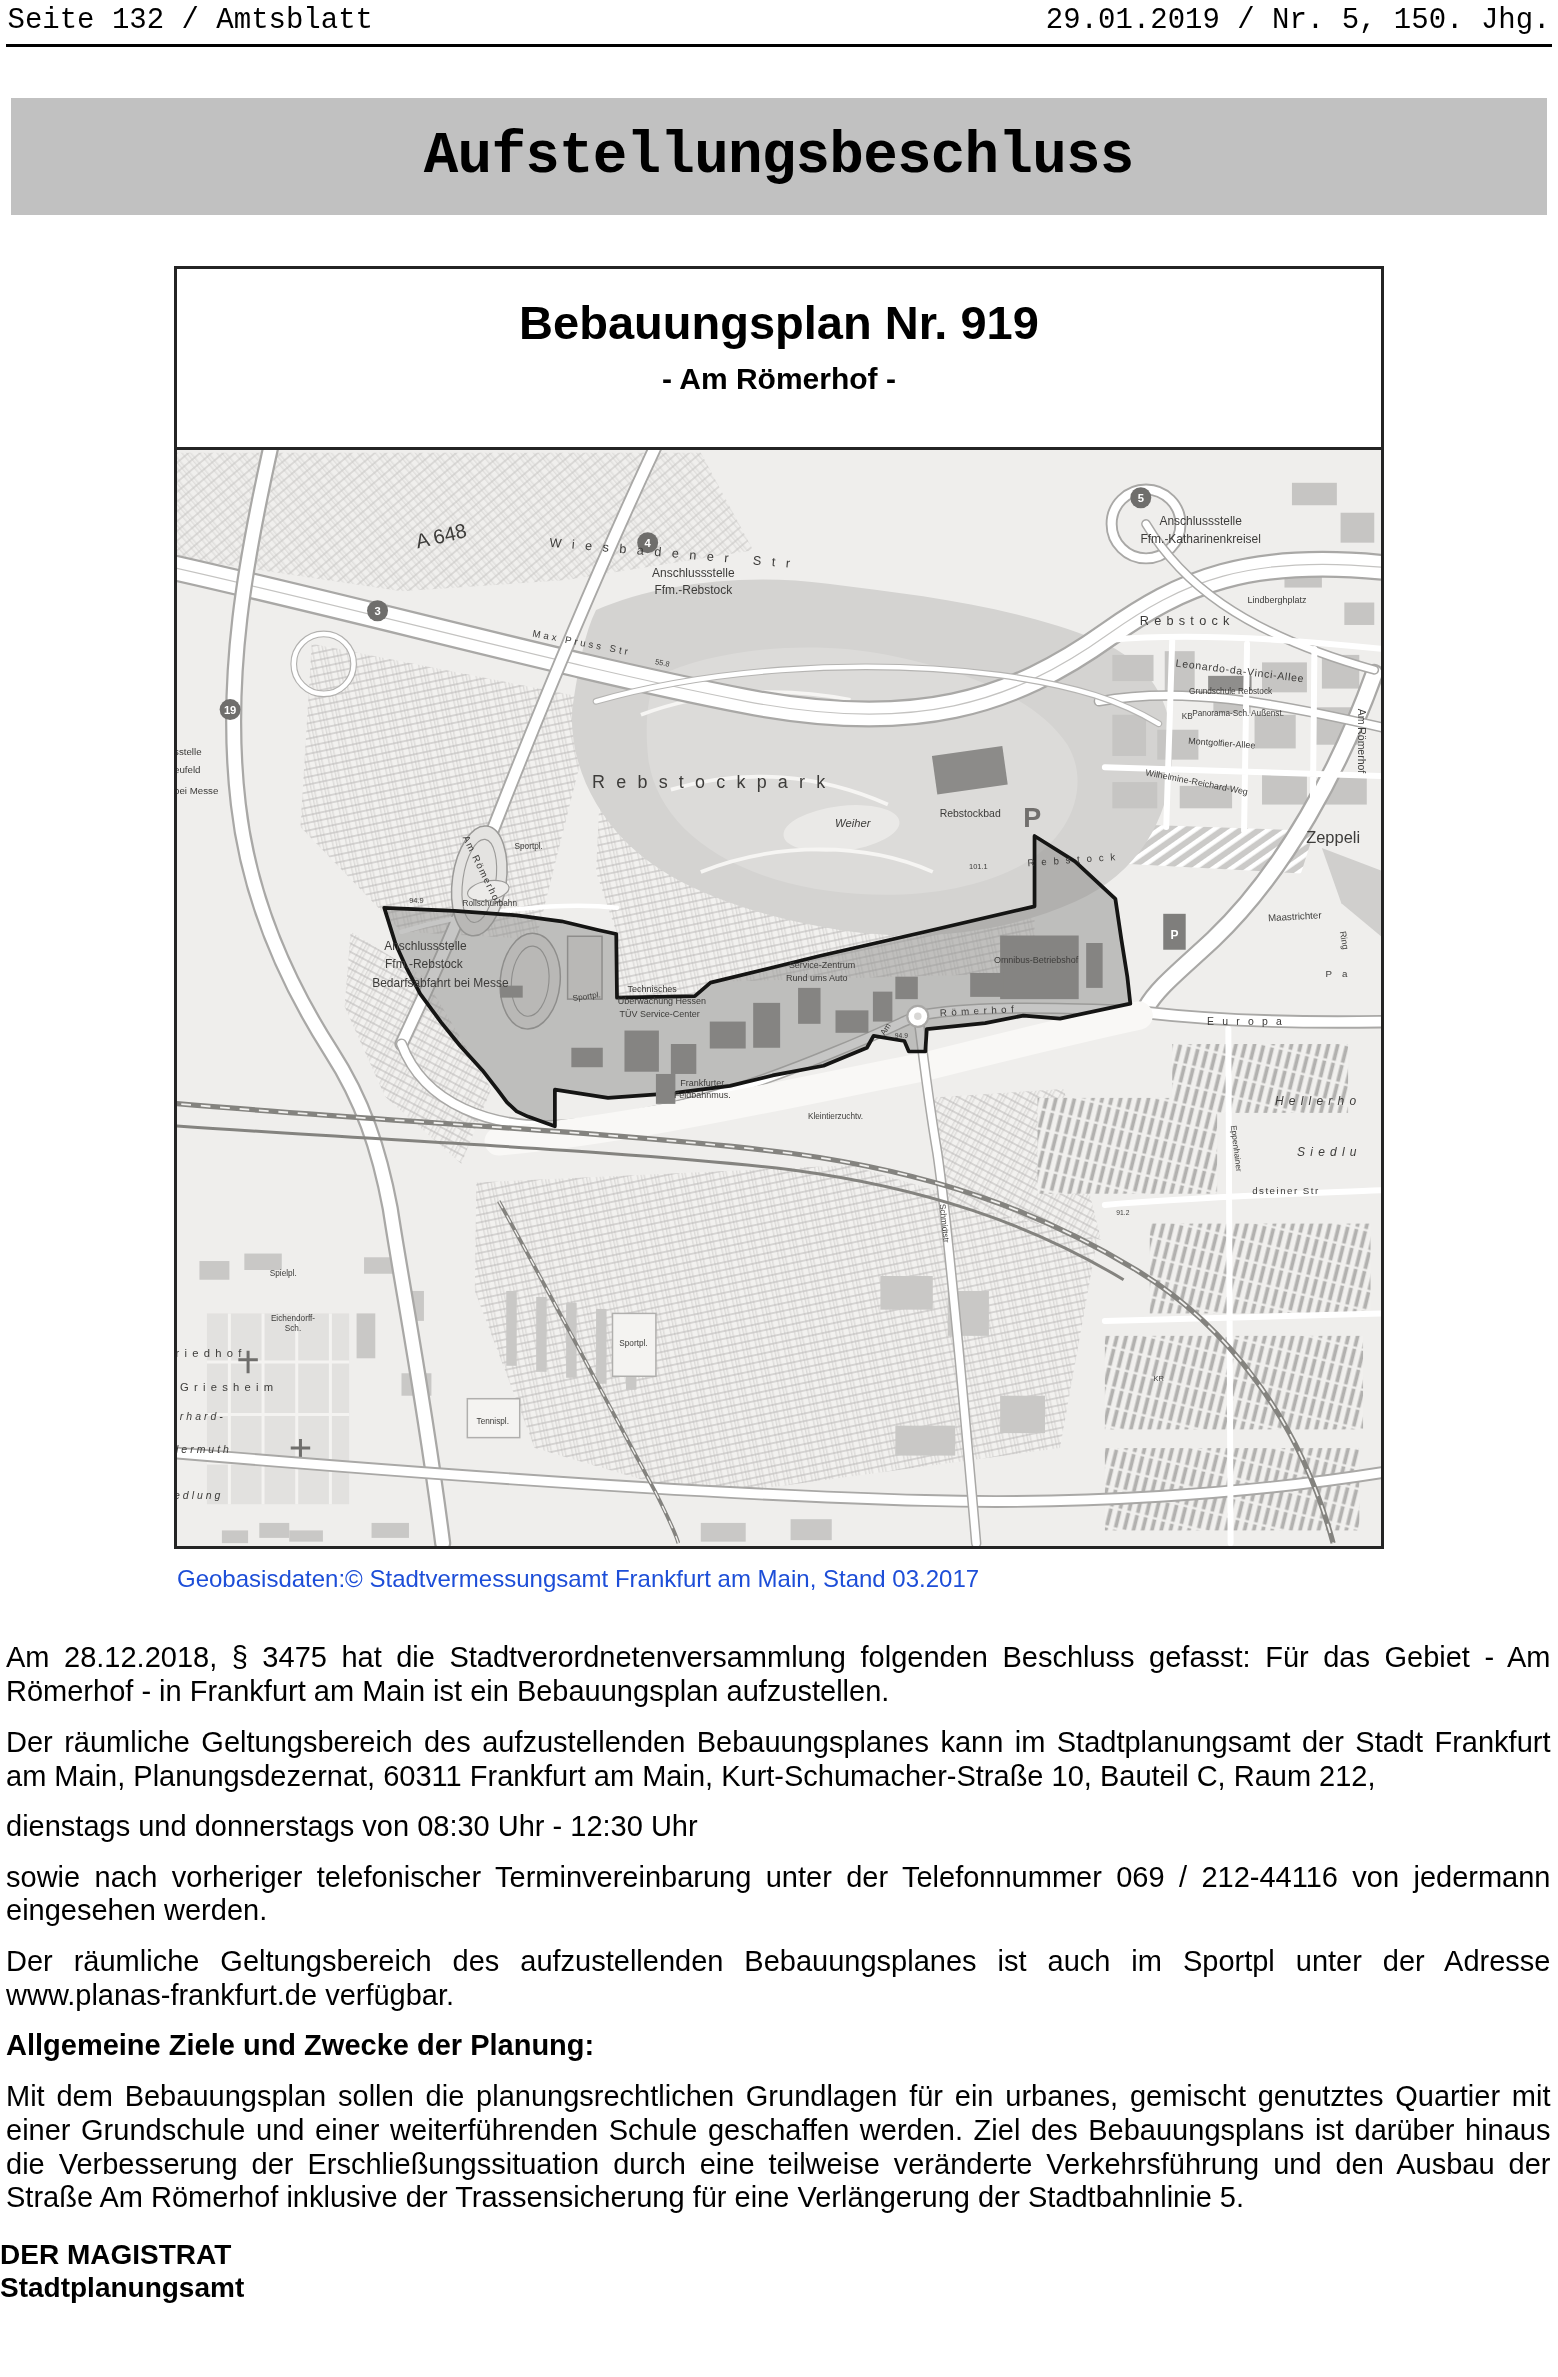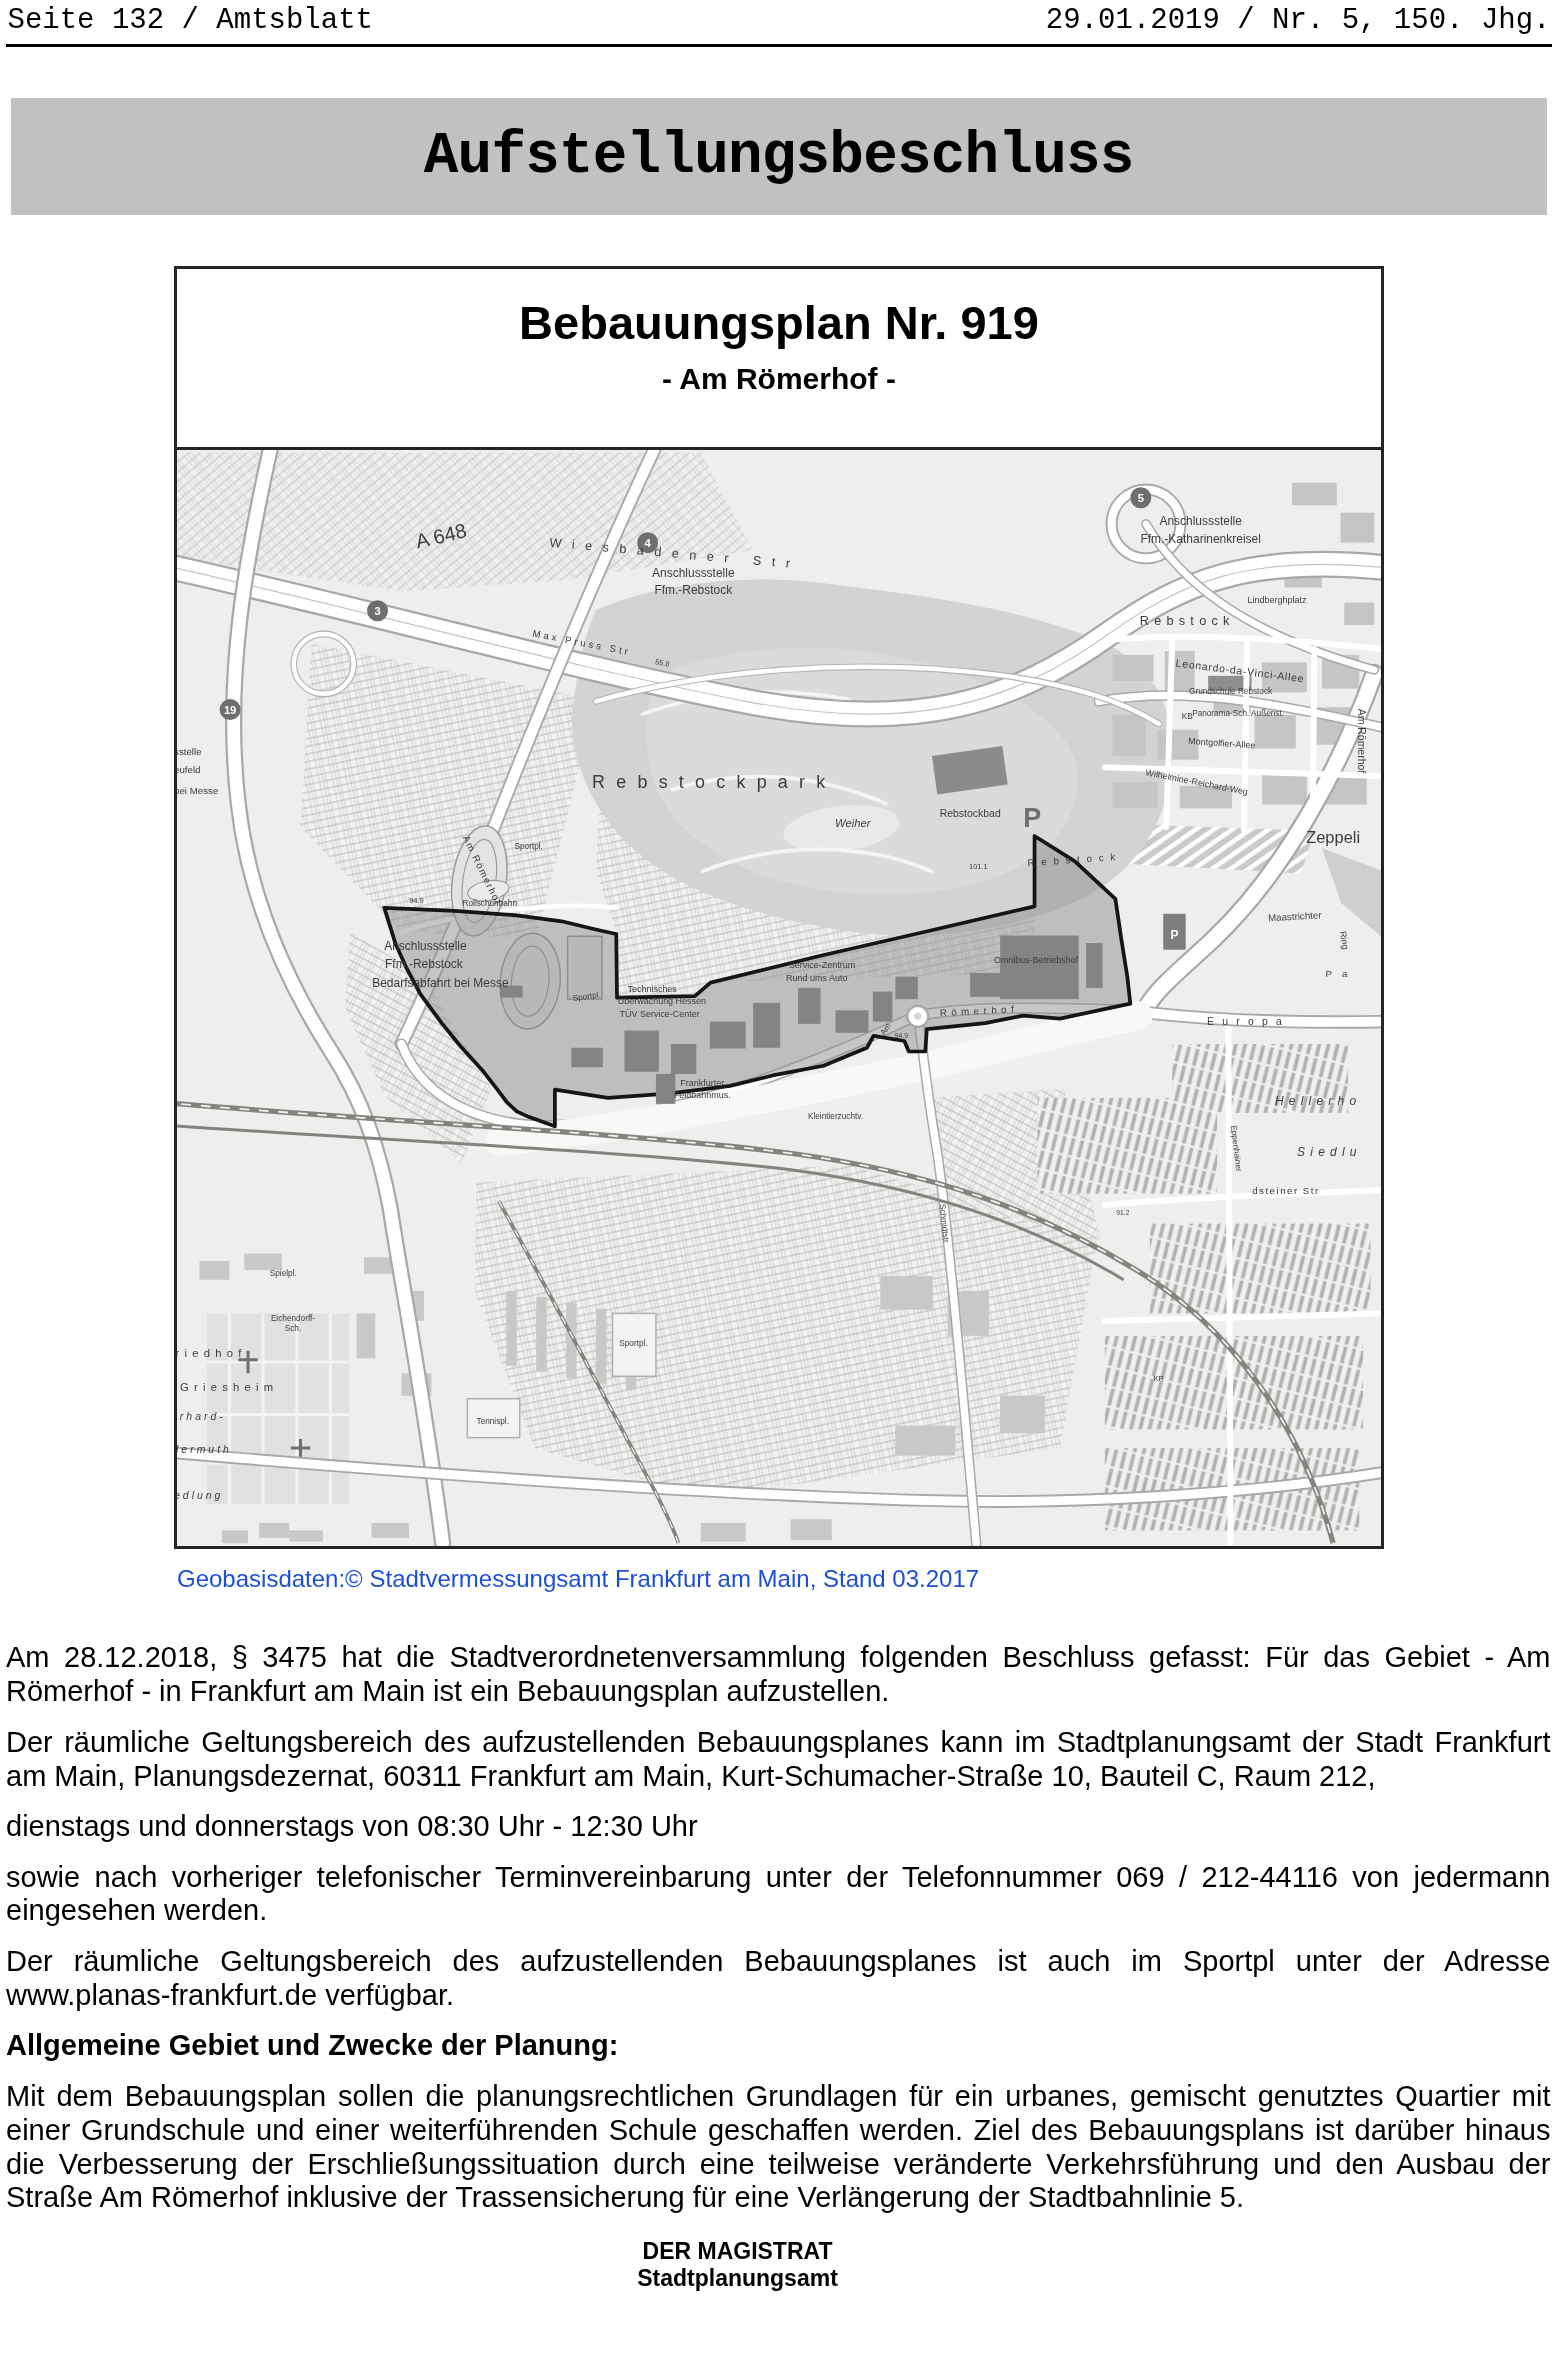--- a/index.html
+++ b/index.html
@@ -22,22 +22,22 @@
   .mapwrap{width:1204px;height:1096px;overflow:hidden;background:#efeeec;}
   svg{display:block;}
   
   .cap{width:1204px;margin:16.5px auto 0 auto;font-size:24px;color:#1d4ed8;text-align:left;}
   
   .copy{margin:48px 7.5px 0 6px;font-size:29px;line-height:1.17;}
   .copy p{margin:0 0 16.5px 0;text-align:justify;}
   .copy p.noj{text-align:left;}
   .copy h2{margin:0 0 16.5px 0;font-size:29px;font-weight:bold;text-align:left;}
   
-  .foot{margin-top:22.6px;text-align:center;padding-right:83px;
-        font-size:23px;font-weight:bold;line-height:1.18;}
+  .foot{margin-top:22.6px;text-align:left;padding-right:83px;
+        font-size:28px;font-weight:bold;line-height:1.18;}
   .map-label{font-family:"Liberation Sans",sans-serif;}
 </style>
 </head>
 <body>
 
 <div class="page">
 
   <div class="hdr">
     <span>Seite 132 / Amtsblatt</span>
     <span>29.01.2019 / Nr. 5, 150. Jhg.</span>
@@ -350,21 +350,21 @@
   </div>
 
   <div class="cap">Geobasisdaten:© Stadtvermessungsamt Frankfurt am Main, Stand 03.2017</div>
 
   <div class="copy">
     <p>Am 28.12.2018, § 3475 hat die Stadtverordnetenversammlung folgenden Beschluss gefasst: Für das Gebiet - Am Römerhof - in Frankfurt am Main ist ein Bebauungsplan aufzustellen.</p>
     <p>Der räumliche Geltungsbereich des aufzustellenden Bebauungsplanes kann im Stadtplanungsamt der Stadt Frankfurt am Main, Planungsdezernat, 60311 Frankfurt am Main, Kurt-Schumacher-Straße 10, Bauteil C, Raum 212,</p>
     <p class="noj">dienstags und donnerstags von 08:30 Uhr - 12:30 Uhr</p>
     <p>sowie nach vorheriger telefonischer Terminvereinbarung unter der Telefonnummer 069 / 212-44116 von jedermann eingesehen werden.</p>
     <p>Der räumliche Geltungsbereich des aufzustellenden Bebauungsplanes ist auch im Sportpl unter der Adresse www.planas-frankfurt.de verfügbar.</p>
-    <h2>Allgemeine Gebiet und Zwecke der Planung:</h2>
+    <h2>Allgemeine Ziele und Zwecke der Planung:</h2>
     <p>Mit dem Bebauungsplan sollen die planungsrechtlichen Grundlagen für ein urbanes, gemischt genutztes Quartier mit einer Grundschule und einer weiterführenden Schule geschaffen werden. Ziel des Bebauungsplans ist darüber hinaus die Verbesserung der Erschließungssituation durch eine teilweise veränderte Verkehrsführung und den Ausbau der Straße Am Römerhof inklusive der Trassensicherung für eine Verlängerung der Stadtbahnlinie 5.</p>
   </div>
 
   <div class="foot">
     <div>DER MAGISTRAT</div>
     <div>Stadtplanungsamt</div>
   </div>
 
 </div>
 

